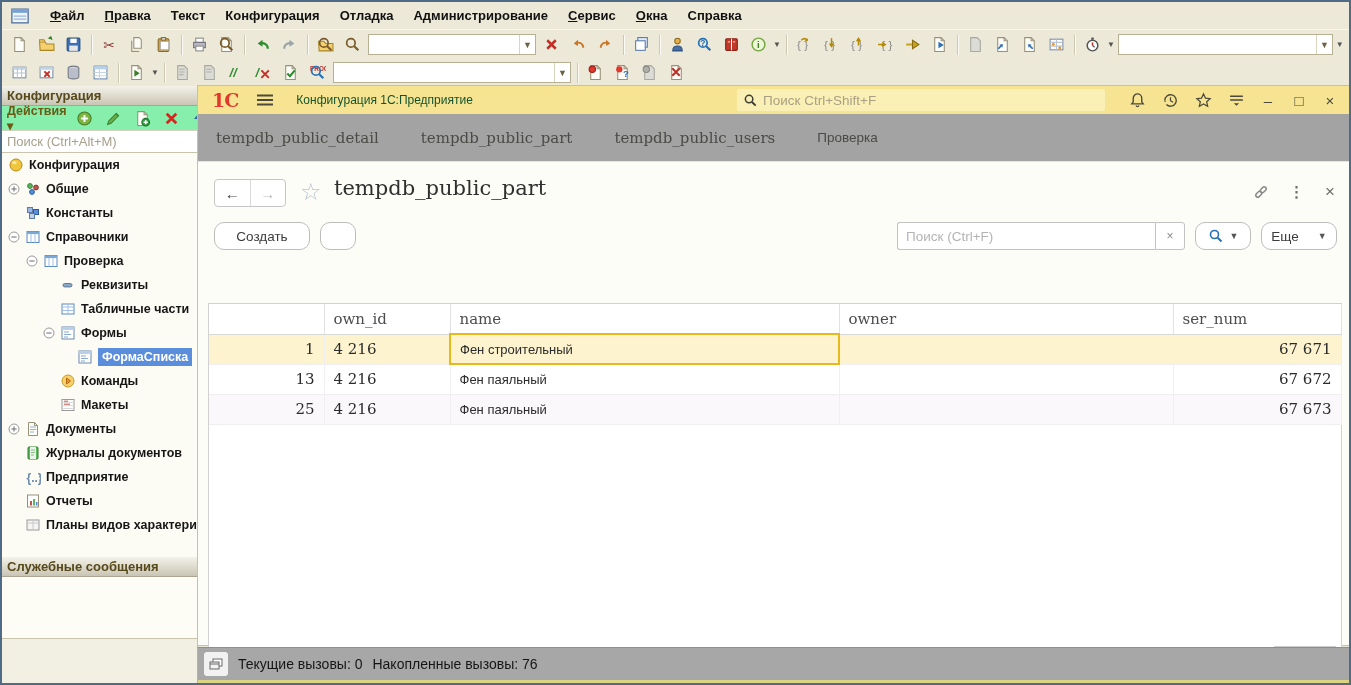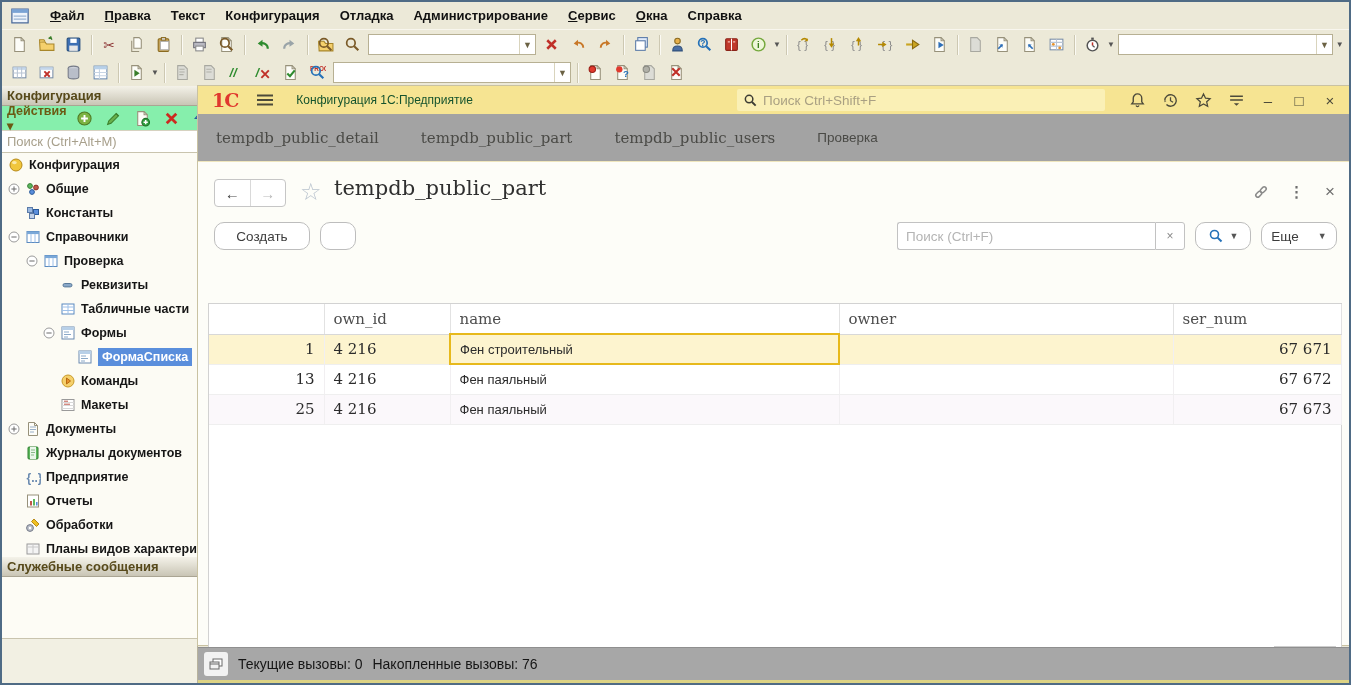--- a/index.html
+++ b/index.html
@@ -679,30 +679,20 @@
               <rect x="5" y="8" width="2" height="4.5" fill="#c0574a"></rect>
               <rect x="8" y="6" width="2" height="6.5" fill="#5cb85c"></rect>
               <rect x="11" y="9" width="1.6" height="3.5" fill="#5a8edc"></rect>
             </svg>
           </span>
           <span class="lbl">Отчеты</span>
         </div>
       <div class="trow" style="padding-left:23px">
           <span class="tico">
             <svg viewBox="0 0 16 16">
-              <path d="M9 2l5 5-2.5 2.5-5-5z" fill="#f0c020" stroke="#b88a18"></path>
-              <circle cx="5" cy="11" r="3.4" fill="#b9bec9" stroke="#767b88"></circle>
-              <circle cx="5" cy="11" r="1.2" fill="#fff"></circle>
-            </svg>
-          </span>
-          <span class="lbl">Обработки</span>
-        </div>
-      <div class="trow" style="padding-left:23px">
-          <span class="tico">
-            <svg viewBox="0 0 16 16">
               <rect x="2" y="3" width="12" height="10" fill="#f4f4f4" stroke="#9a9a9a"></rect>
               <path d="M2 6h12M8 3v10" stroke="#c8c8c8"></path>
             </svg>
           </span>
           <span class="lbl">Планы видов характери</span>
         </div>
 
     </div>
 
     <div class="panelhead">

